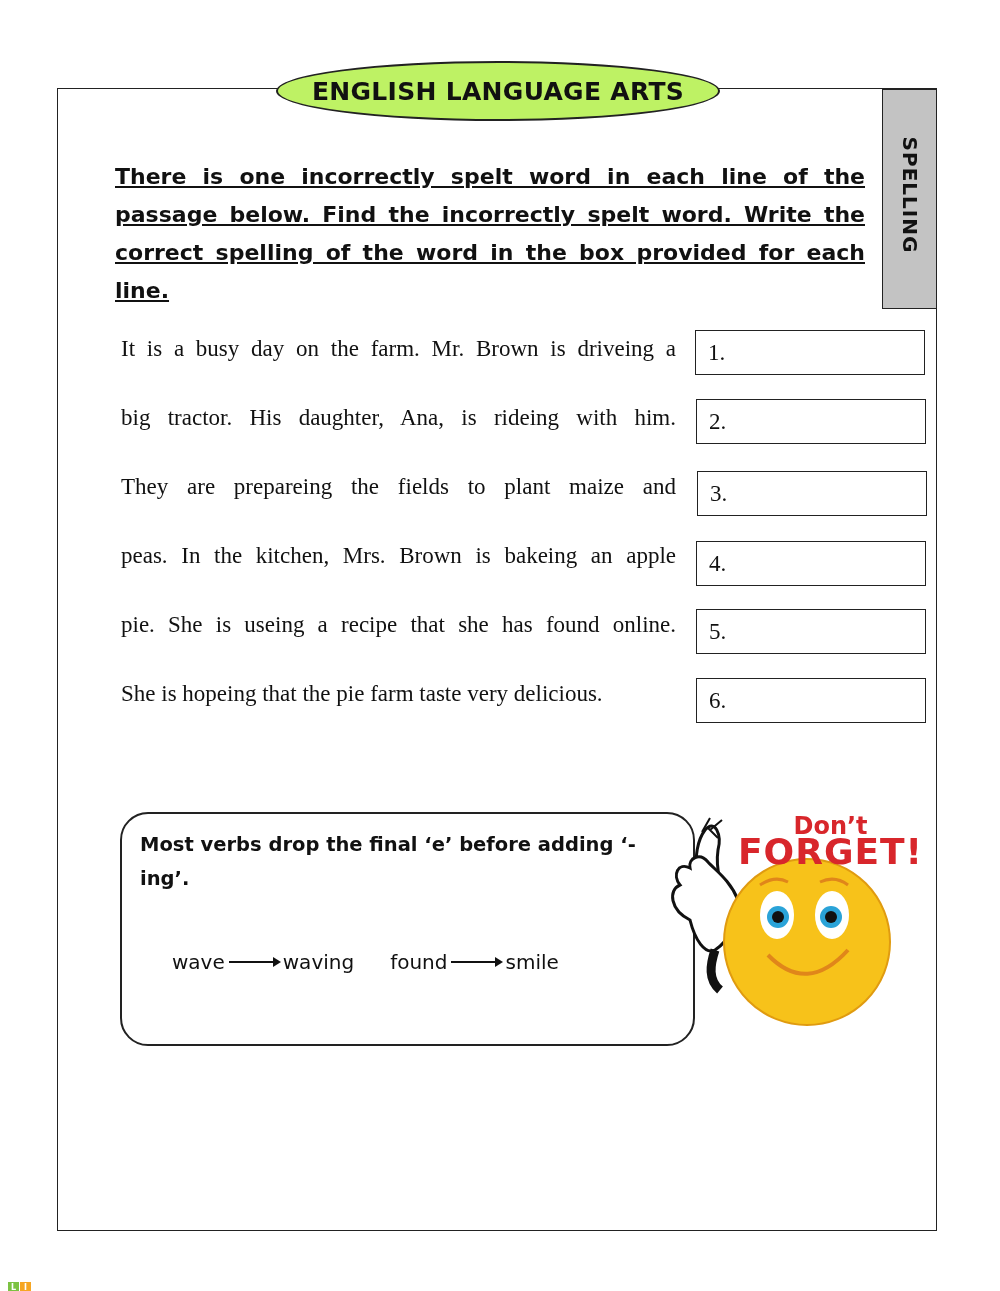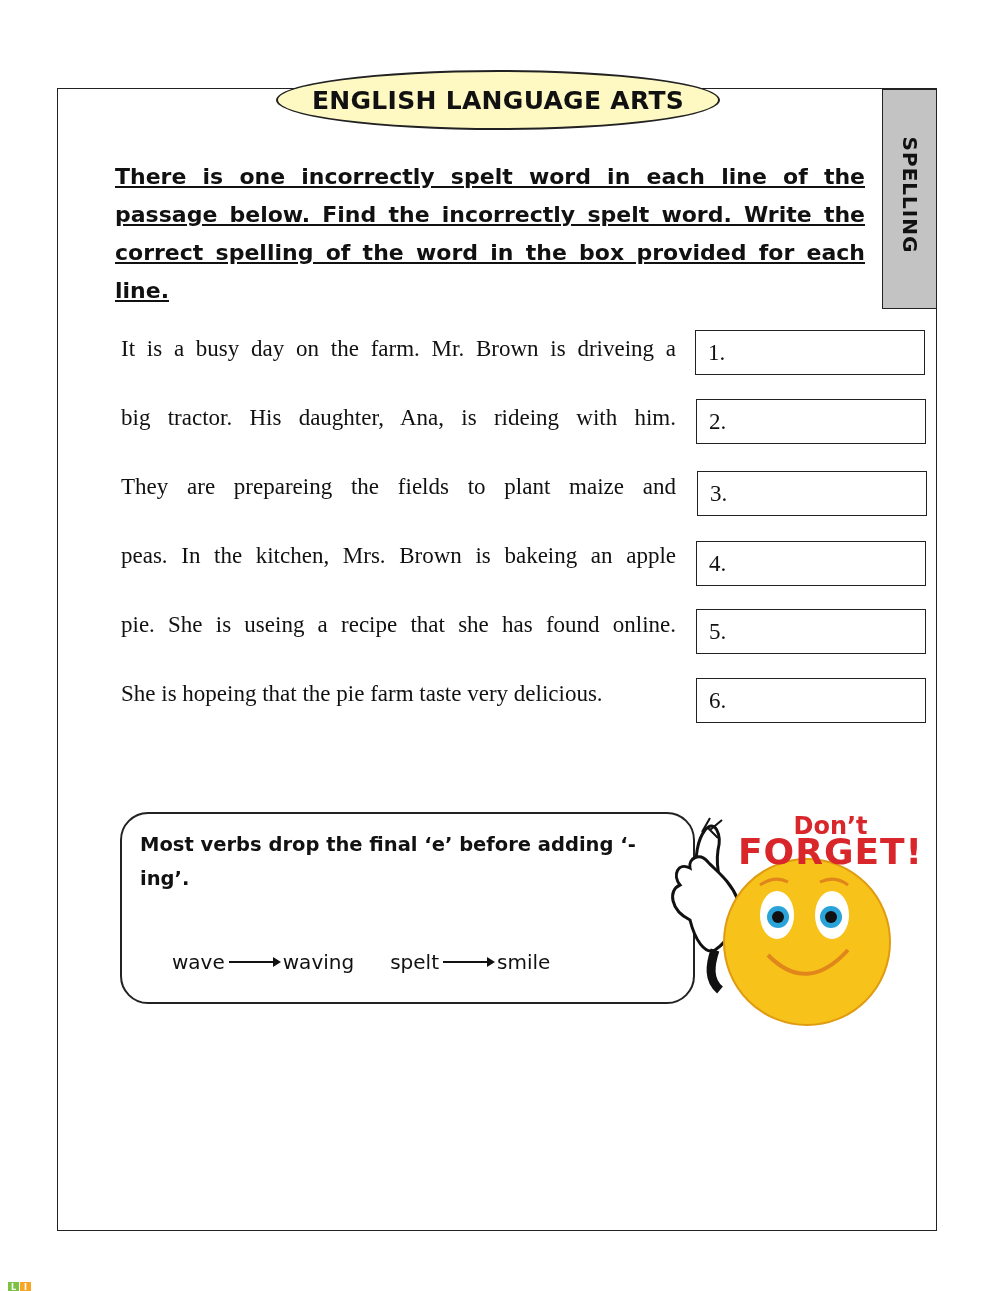--- a/index.html
+++ b/index.html
@@ -1,27 +1,27 @@
 <!DOCTYPE html>
 <html><head>
 <meta charset="utf-8">
 <style>
   html,body{margin:0;padding:0;background:#fff;}
   body{width:1000px;height:1291px;position:relative;overflow:hidden;font-family:"DejaVu Sans",sans-serif;color:#111;}
   .frame{position:absolute;left:57px;top:88px;width:880px;height:1143px;border:1.5px solid #222;box-sizing:border-box;}
-  .title-pill{position:absolute;left:276px;top:70px;width:444px;height:60px;border:2px solid #222;border-radius:50%;background:#fef9c3;display:flex;align-items:center;justify-content:center;box-sizing:border-box;}
+  .title-pill{position:absolute;left:276px;top:61px;width:444px;height:60px;border:2px solid #222;border-radius:50%;background:#bef264;display:flex;align-items:center;justify-content:center;box-sizing:border-box;}
   .title-pill span{font-weight:bold;font-size:25px;letter-spacing:0.3px;}
   .side-tab{position:absolute;left:882px;top:89px;width:55px;height:220px;background:#c3c3c3;border:1.5px solid #222;box-sizing:border-box;}
   .side-tab span{position:absolute;left:50%;top:105px;transform:translate(-50%,-50%) rotate(90deg);font-weight:bold;font-size:20px;letter-spacing:1px;white-space:nowrap;}
   .instructions{position:absolute;left:115px;top:158px;width:750px;font-weight:bold;font-size:22px;line-height:38px;text-align:justify;text-align-last:left;text-decoration:underline;}
   .line{position:absolute;left:121px;width:555px;font-family:"Liberation Serif",serif;font-size:23px;text-align:justify;text-align-last:justify;white-space:nowrap;}
   .line.last{text-align-last:left;}
   .answer{position:absolute;width:230px;height:45px;border:1.5px solid #222;box-sizing:border-box;display:flex;align-items:center;padding-left:12px;font-family:"Liberation Serif",serif;font-size:23px;background:#fff;}
   .answer input{border:none;outline:none;font-family:"Liberation Serif",serif;font-size:22px;width:170px;margin-left:6px;background:transparent;}
-  .tip{position:absolute;left:120px;top:812px;width:575px;height:192px;border:2.5px solid #222;border-radius:28px;box-sizing:border-box;}
+  .tip{position:absolute;left:120px;top:812px;width:575px;height:234px;border:2.5px solid #222;border-radius:28px;box-sizing:border-box;}
   .tip-head{position:absolute;left:18px;top:14px;width:520px;font-weight:bold;font-size:19.5px;line-height:34px;}
   .ex-row{position:absolute;font-size:20px;display:flex;align-items:center;white-space:nowrap;}
   .arrow{display:inline-block;width:50px;height:2px;background:#111;position:relative;margin:0 4px;}
   .arrow:after{content:"";position:absolute;right:-2px;top:-4px;border-left:8px solid #111;border-top:5px solid transparent;border-bottom:5px solid transparent;}
   .pair{display:inline-flex;align-items:center;}
   .dont-forget{position:absolute;left:738px;top:802px;text-align:center;color:#d8262b;font-weight:bold;line-height:26px;}
   .dont-forget .l1{font-size:24px;display:block;margin-top:11px;}
   .dont-forget .l2{font-size:36px;display:block;letter-spacing:1px;}
   .brand{position:absolute;left:8px;top:1258px;display:flex;align-items:center;}
   .brand-logo{display:grid;grid-template-columns:11px 11px;grid-template-rows:11px 11px;gap:1px;margin-right:3px;}
@@ -78,21 +78,21 @@
 <div class="tip">
   <div class="tip-head">Most verbs drop the final ‘e’ before adding ‘-ing’.</div>
   <div class="ex-row" style="left:50px;top:136px">
     <span class="pair">
       <span>wave</span>
       <span class="arrow"></span>
       <span>waving</span>
     </span>
     <span style="display:inline-block;width:36px"></span>
     <span class="pair">
-      <span>spelt</span>
+      <span>found</span>
       <span class="arrow"></span>
       <span>smile</span>
     </span>
   </div>
 </div>
 
 <svg style="position:absolute;left:660px;top:790px" width="240" height="250">
 
   <path d="M30 130 C 40 90, 30 60, 45 40 C 55 28, 62 45, 58 60 C 55 80, 62 100, 70 120" fill="#fff" stroke="#111" stroke-width="3"></path>
   <path d="M42 42 L 50 28 M 50 40 L 62 30 M 48 38 L 58 48" stroke="#111" stroke-width="2" fill="none"></path>

